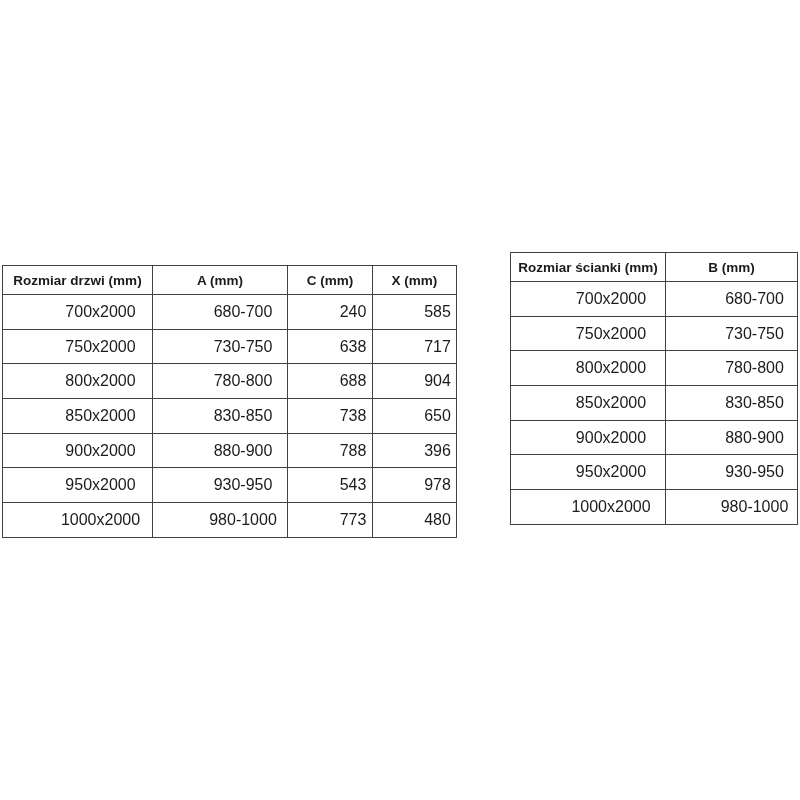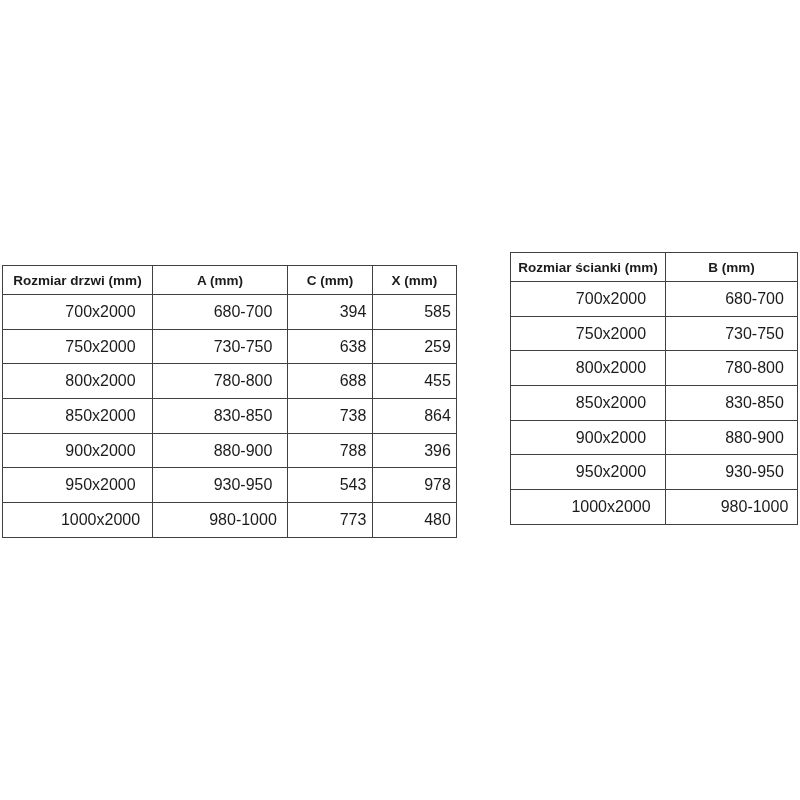--- a/index.html
+++ b/index.html
@@ -55,40 +55,40 @@
           <th>Rozmiar drzwi (mm)</th>
           <th>A (mm)</th>
           <th>C (mm)</th>
           <th>X (mm)</th>
         </tr>
     </thead>
     <tbody>
         <tr>
           <td>700x2000</td>
           <td>680-700</td>
-          <td>394</td>
+          <td>240</td>
           <td>585</td>
         </tr>
         <tr>
           <td>750x2000</td>
           <td>730-750</td>
           <td>638</td>
-          <td>259</td>
+          <td>717</td>
         </tr>
         <tr>
           <td>800x2000</td>
           <td>780-800</td>
           <td>688</td>
-          <td>455</td>
+          <td>904</td>
         </tr>
         <tr>
           <td>850x2000</td>
           <td>830-850</td>
           <td>738</td>
-          <td>864</td>
+          <td>650</td>
         </tr>
         <tr>
           <td>900x2000</td>
           <td>880-900</td>
           <td>788</td>
           <td>396</td>
         </tr>
         <tr>
           <td>950x2000</td>
           <td>930-950</td>

